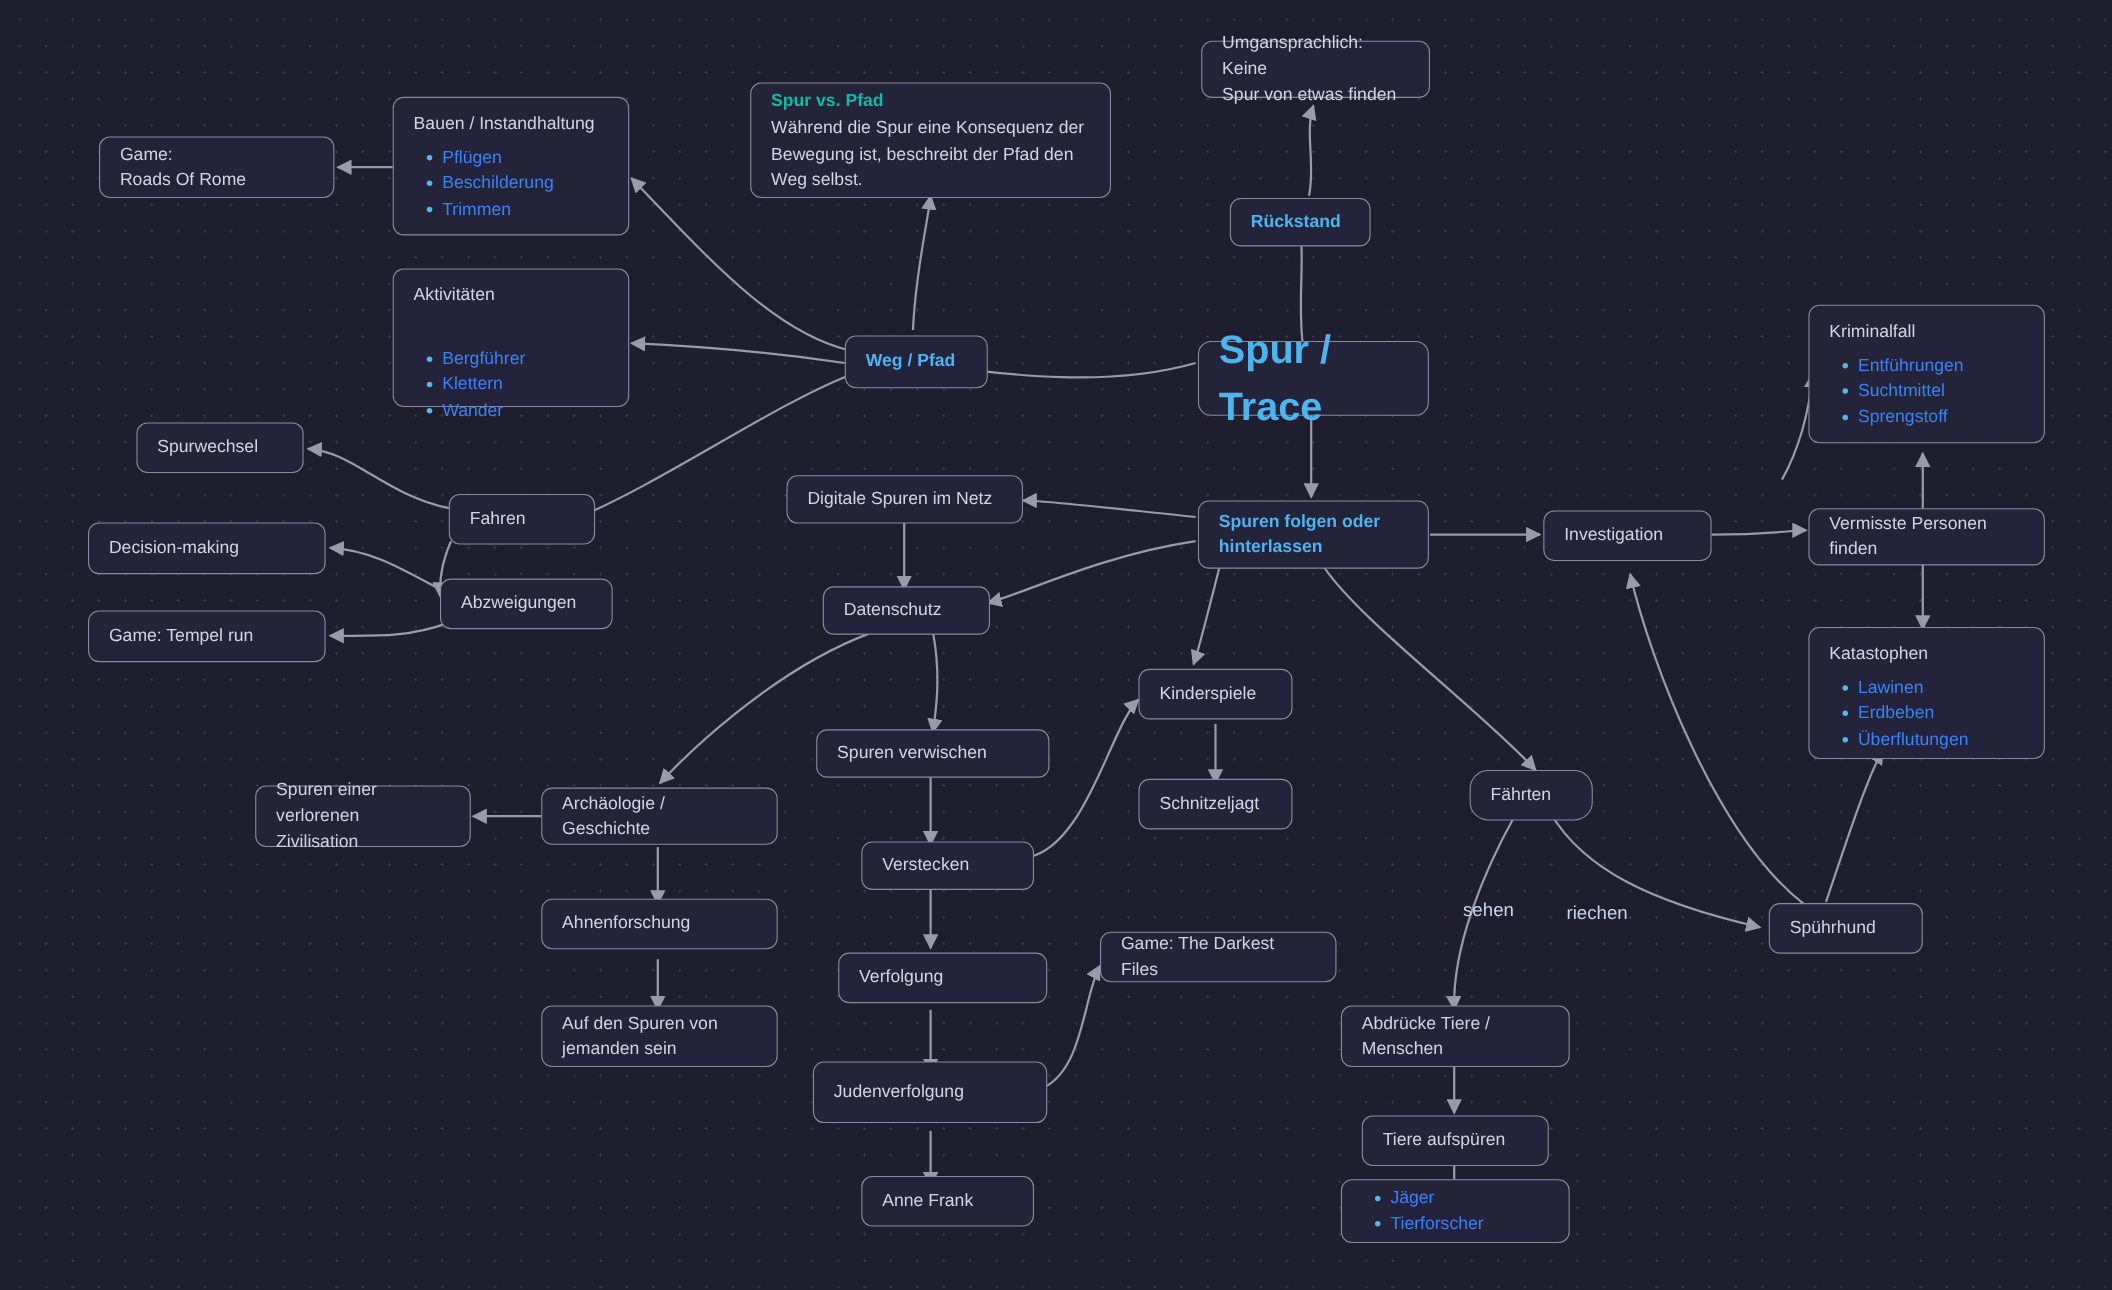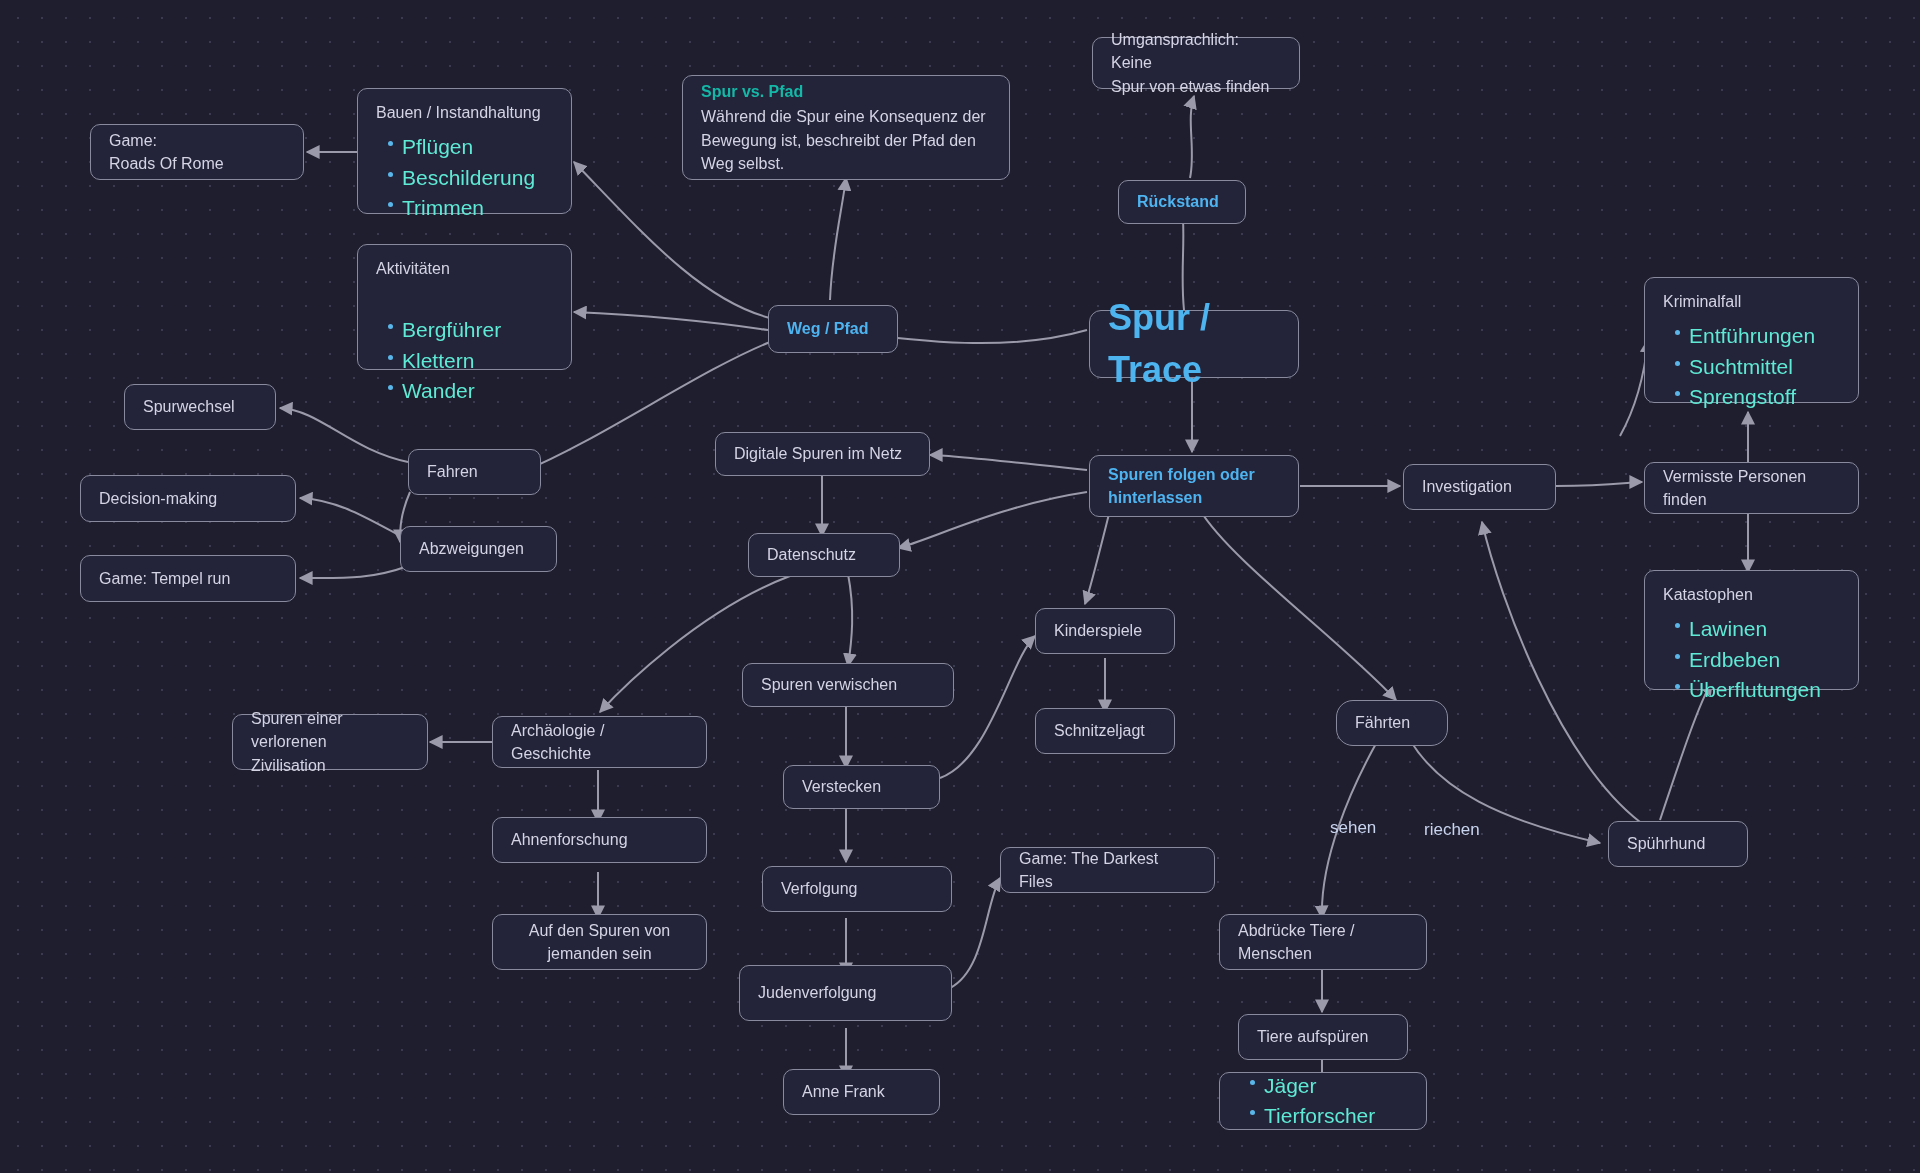--- a/index.html
+++ b/index.html
@@ -39,22 +39,22 @@
     z-index: 2;
   }
   .node .title { white-space: pre-line; }
   .node ul {
     margin: 8px 0 0 0;
     padding: 0 0 0 26px;
     list-style: none;
   }
   .node li {
     position: relative;
-    color: #5eead4;
-    font-size: 21px;
+    color: #3b82f6;
+    font-size: 16px;
     line-height: 1.45;
   }
   .node li::before {
     content: "";
     position: absolute;
     left: -14px;
     top: 9px;
     width: 5px; height: 5px;
     border-radius: 50%;
     background: #5ab6e8;
@@ -282,21 +282,21 @@
 
   <div class="node" style="left:232px; top:714px; width:196px; height:56px;">
     <span class="title">Spuren einer verlorenen
 Zivilisation</span>
   </div>
 
   <div class="node" style="left:492px; top:817px; width:215px; height:46px;">
     <span>Ahnenforschung</span>
   </div>
 
-  <div class="node" style="left:492px; top:914px; width:215px; height:56px;text-align:center;">
+  <div class="node" style="left:492px; top:914px; width:215px; height:56px;">
     <span class="title">Auf den Spuren von
 jemanden sein</span>
   </div>
 
   <div class="node" style="left:1035px; top:608px; width:140px; height:46px;">
     <span>Kinderspiele</span>
   </div>
 
   <div class="node" style="left:1035px; top:708px; width:140px; height:46px;">
     <span>Schnitzeljagt</span>

